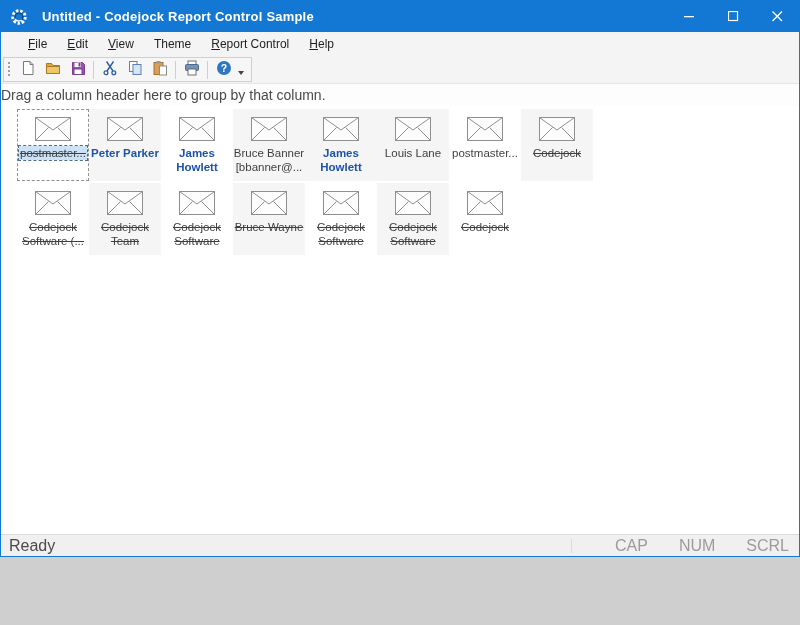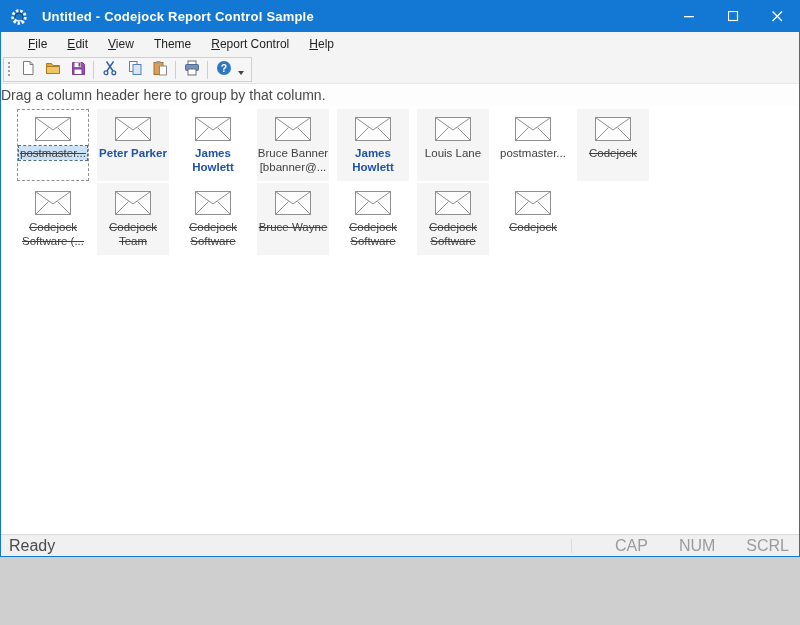--- a/index.html
+++ b/index.html
@@ -64,21 +64,21 @@
   
   .group-bar {
     flex:0 0 22px;
     background:#fdfdfd;
     display:flex; align-items:center;
     font-size:14px; color:#4a4a4a;
   }
 
   
   .report { flex:1 1 auto; background:#fff; padding:3px 0 0 16px; overflow:hidden; }
-  .card-row { display:flex; gap:8px; margin-bottom:2px; }
+  .card-row { display:flex; gap:0; margin-bottom:2px; }
   .card {
     width:72px; height:72px;
     display:flex; flex-direction:column; align-items:center;
     padding-top:8px;
   }
   .card.alt { background:#f5f5f5; }
   .card.sel { border:1px dashed #8f8f8f; padding-top:7px; }
   .env { display:block; line-height:0; }
   .card-label {
     margin-top:5px;

